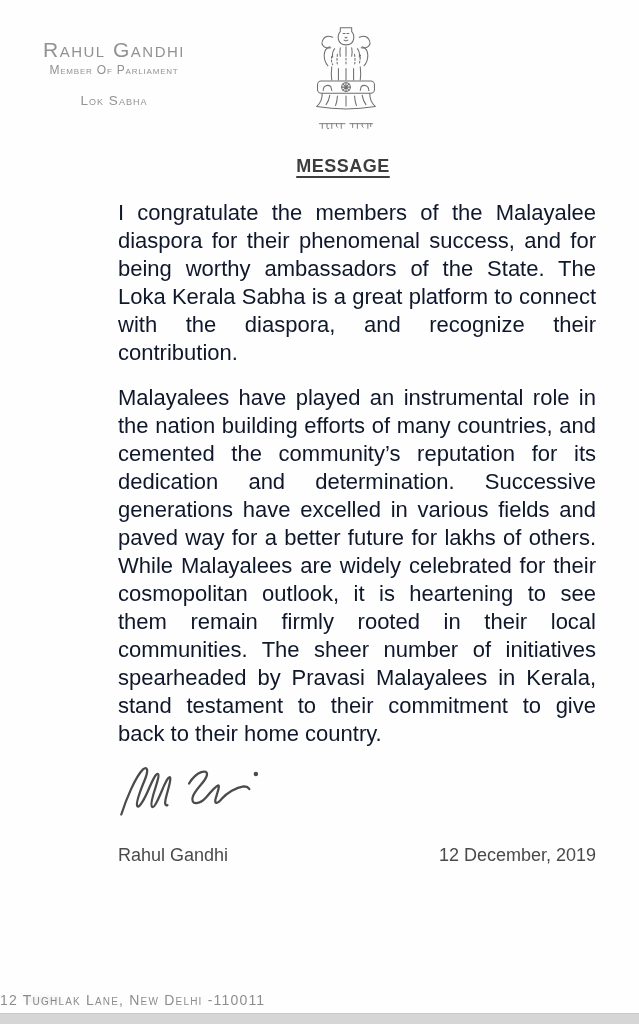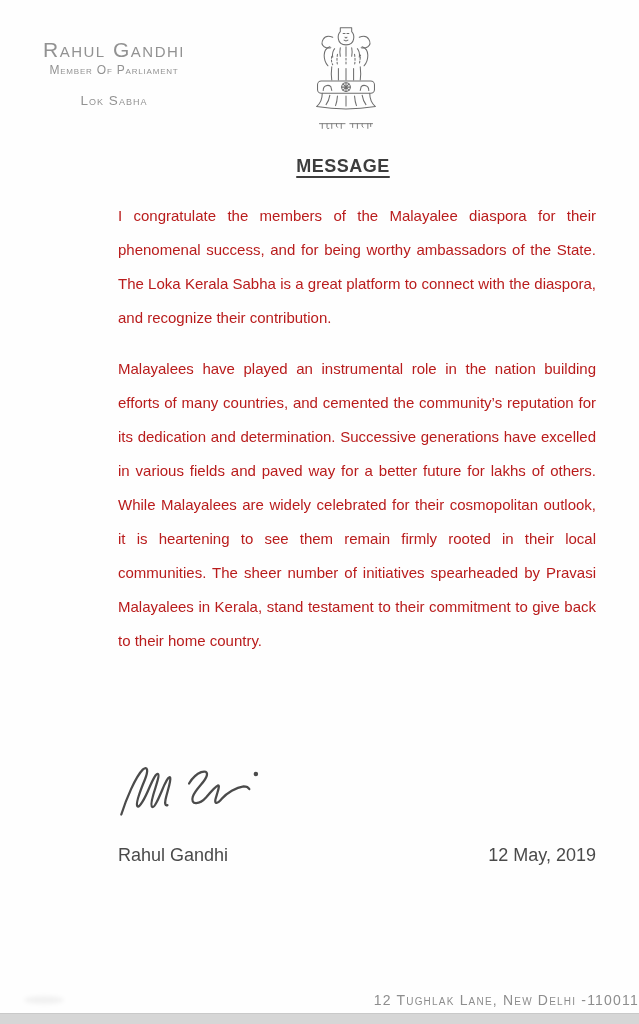--- a/index.html
+++ b/index.html
@@ -68,23 +68,23 @@
     font-size: 18px;
     font-weight: bold;
     letter-spacing: 0.5px;
     color: #3d3d3d;
     text-decoration: underline;
     text-underline-offset: 4px;
     text-decoration-thickness: 2px;
     margin-bottom: 22px;
   }
   .content p {
-    font-size: 15px;
-    line-height: 34px;
-    color: #b91c1c;
+    font-size: 22px;
+    line-height: 28px;
+    color: #0f172a;
     text-align: justify;
     margin-bottom: 17px;
   }
 
   
   .signature-wrap {
     position: absolute;
     left: 110px;
     top: 758px;
     width: 160px;
@@ -101,21 +101,21 @@
     font-size: 18px;
     color: #4a4a4a;
   }
 
   
   .footer {
     position: absolute;
     left: 0;
     top: 992px;
     width: 100%;
-    text-align: right;
+    text-align: left;
     font-variant: small-caps;
     font-size: 14px;
     letter-spacing: 1.2px;
     color: #8d8d8d;
   }
   .scan-edge {
     position: absolute;
     left: 0;
     bottom: 0;
     width: 100%;
@@ -193,21 +193,21 @@
       <g stroke="#4b4b4b" fill="none" stroke-width="2.4" stroke-linecap="round" stroke-linejoin="round">
         <path d="M12,60 C17,44 27,20 35,12 C40,8 41,13 37,23 C32,35 27,48 29,51 C31,54 37,43 42,31 C46,22 49,16 51,17 C53,18 49,29 46,39 C44,46 43,51 45,52 C48,53 54,37 58,28 C61,22 63,19 64,21 C65,24 61,35 59,44 C58,49 59,51 61,50"></path>
         <path d="M84,27 C92,14 104,11 103,18 C102,25 91,32 88,41 C85,50 95,50 102,42 C107,36 112,30 115,29 C117,29 114,37 112,44 C111,49 114,49 119,43 C124,37 134,31 142,30 C145,30 147,31 148,33"></path>
       </g>
       <circle cx="155" cy="17" r="2.4" fill="#4b4b4b"></circle>
     </svg>
   </div>
 
   <div class="signoff-row">
     <span>Rahul Gandhi</span>
-    <span>12 May, 2019</span>
+    <span>12 December, 2019</span>
   </div>
 
   <div class="footer">12 Tughlak Lane, New Delhi -110011</div>
 
   <div class="smudge"></div>
   <div class="scan-edge"></div>
 
 </div>
 
 </body></html>

